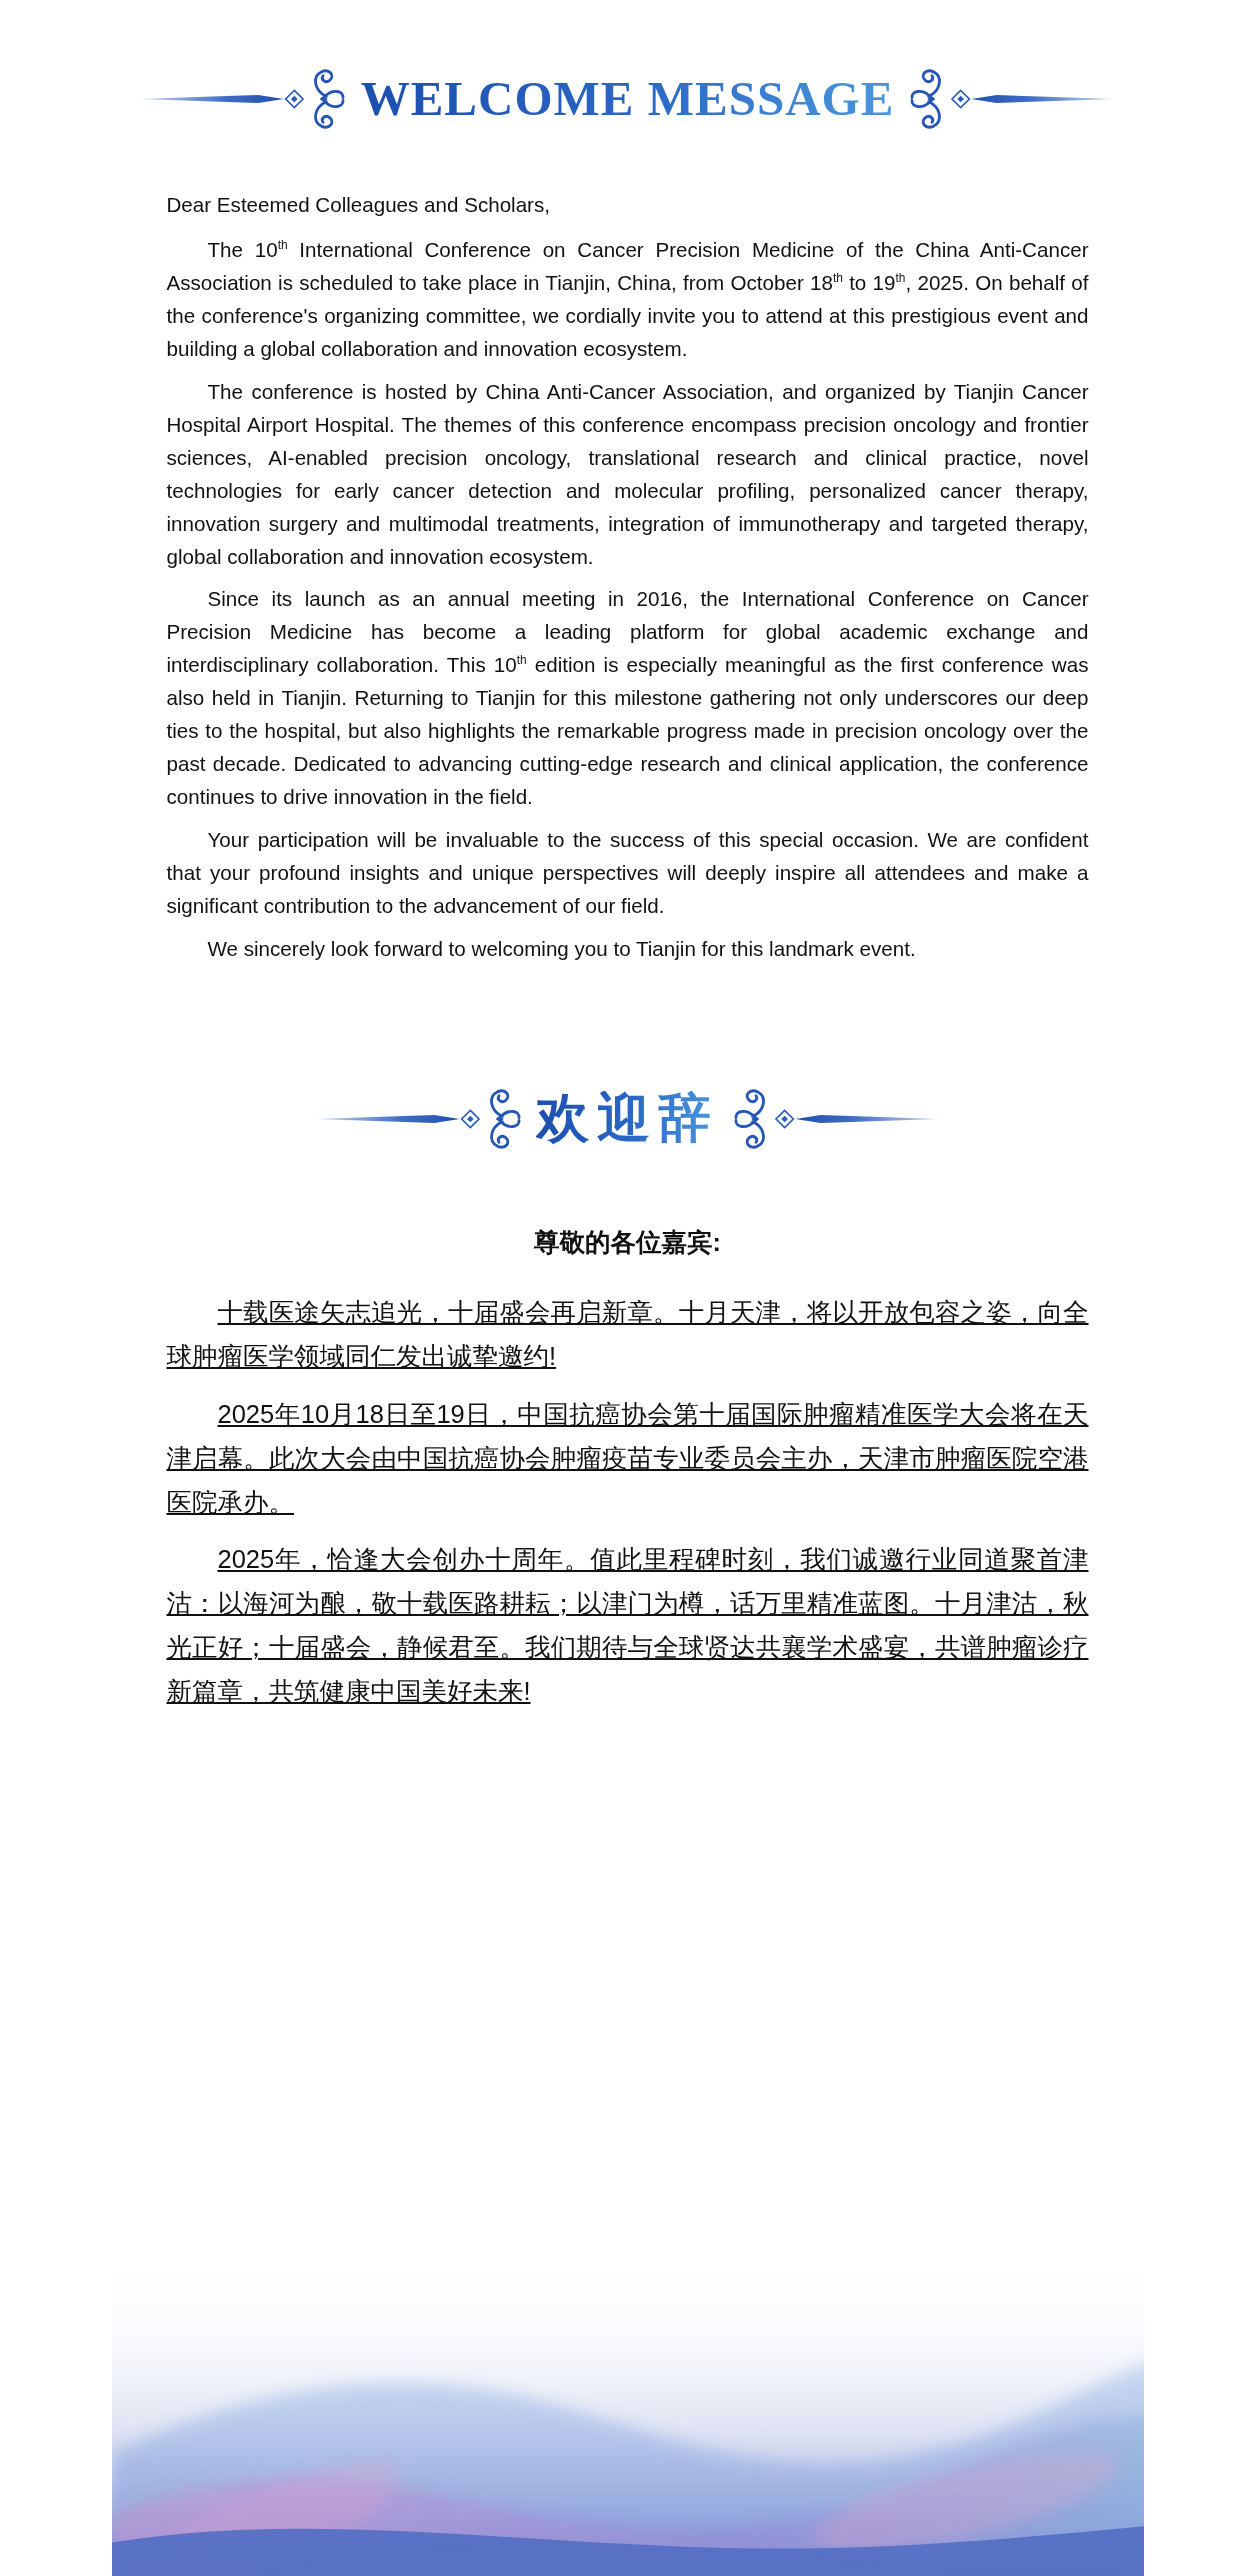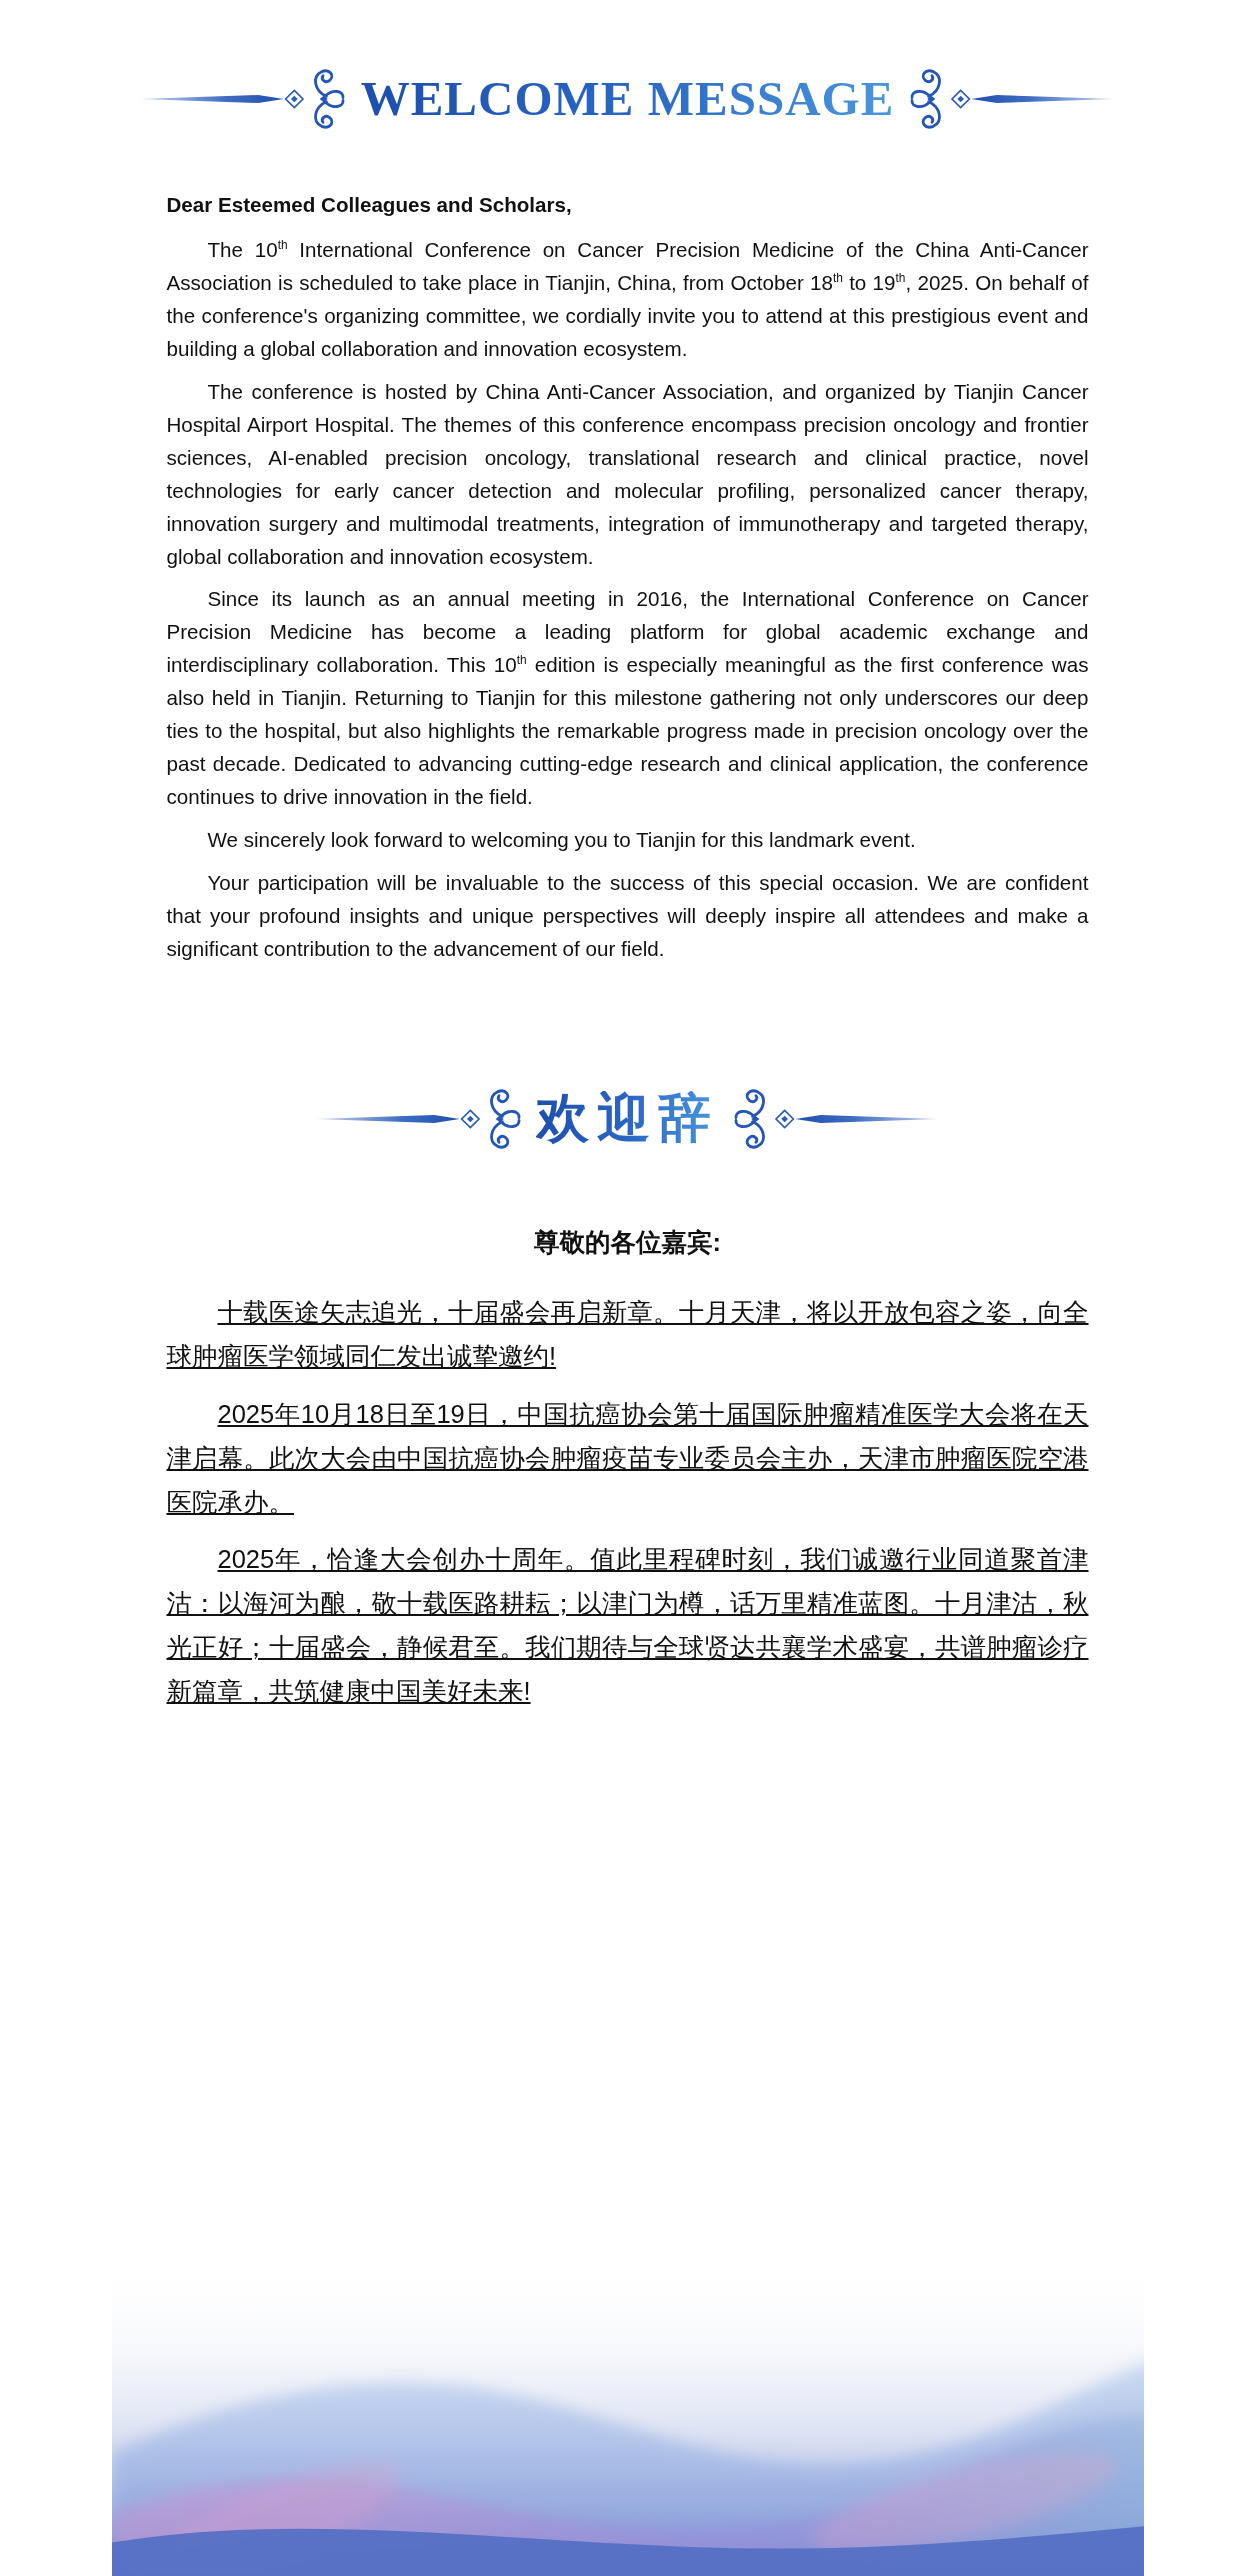--- a/index.html
+++ b/index.html
@@ -43,21 +43,21 @@
   .sec-cn .sec-header { margin-bottom:61px; }
 
   
   .content {
     width:922px;
     margin:0 auto;
     text-align:justify;
   }
   .content-en { font-size:20.6px; line-height:33px; }
   .content-en .salutation {
-    font-weight:bold;
+    font-weight:normal;
     margin-bottom:11.8px;
     text-align:left;
   }
   .content-en p.para { text-indent:41px; margin-bottom:9.8px; }
   .content-en sup.sup { font-size:0.58em; line-height:0; vertical-align:super; }
 
   .content-cn { font-size:25.5px; line-height:44px; }
   .content-cn .salutation {
     font-weight:bold;
     margin-bottom:26px;
@@ -121,23 +121,23 @@
 
     <div class="content content-en">
       <p class="salutation">Dear Esteemed Colleagues and Scholars,</p>
 
       <p class="para"><span>The 10</span><sup class="sup">th</sup><span> International Conference on Cancer Precision Medicine of the China Anti-Cancer Association is scheduled to take place in Tianjin, China, from October 18</span><sup class="sup">th</sup><span> to 19</span><sup class="sup">th</sup><span>, 2025. On behalf of the conference's organizing committee, we cordially invite you to attend at this prestigious event and building a global collaboration and innovation ecosystem.</span></p>
 
       <p class="para">The conference is hosted by China Anti-Cancer Association, and organized by Tianjin Cancer Hospital Airport Hospital. The themes of this conference encompass precision oncology and frontier sciences, AI-enabled precision oncology, translational research and clinical practice, novel technologies for early cancer detection and molecular profiling, personalized cancer therapy, innovation surgery and multimodal treatments, integration of immunotherapy and targeted therapy, global collaboration and innovation ecosystem.</p>
 
       <p class="para"><span>Since its launch as an annual meeting in 2016, the International Conference on Cancer Precision Medicine has become a leading platform for global academic exchange and interdisciplinary collaboration. This 10</span><sup class="sup">th</sup><span> edition is especially meaningful as the first conference was also held in Tianjin. Returning to Tianjin for this milestone gathering not only underscores our deep ties to the hospital, but also highlights the remarkable progress made in precision oncology over the past decade. Dedicated to advancing cutting-edge research and clinical application, the conference continues to drive innovation in the field.</span></p>
 
+      <p class="para">Your participation will be invaluable to the success of this special occasion. We are confident that your profound insights and unique perspectives will deeply inspire all attendees and make a significant contribution to the advancement of our field.</p>
+
       <p class="para">We sincerely look forward to welcoming you to Tianjin for this landmark event.</p>
-
-      <p class="para">Your participation will be invaluable to the success of this special occasion. We are confident that your profound insights and unique perspectives will deeply inspire all attendees and make a significant contribution to the advancement of our field.</p>
     </div>
   </section>
 
   <section class="sec-cn">
     <div class="sec-header">
       <svg class="flourish" viewBox="0 0 310 120">
           <use href="#flourish-shape"></use>
         </svg>
       <h1 class="grad-title title-cn">欢迎辞</h1>
       <svg class="flourish mirrored" viewBox="0 0 310 120">

